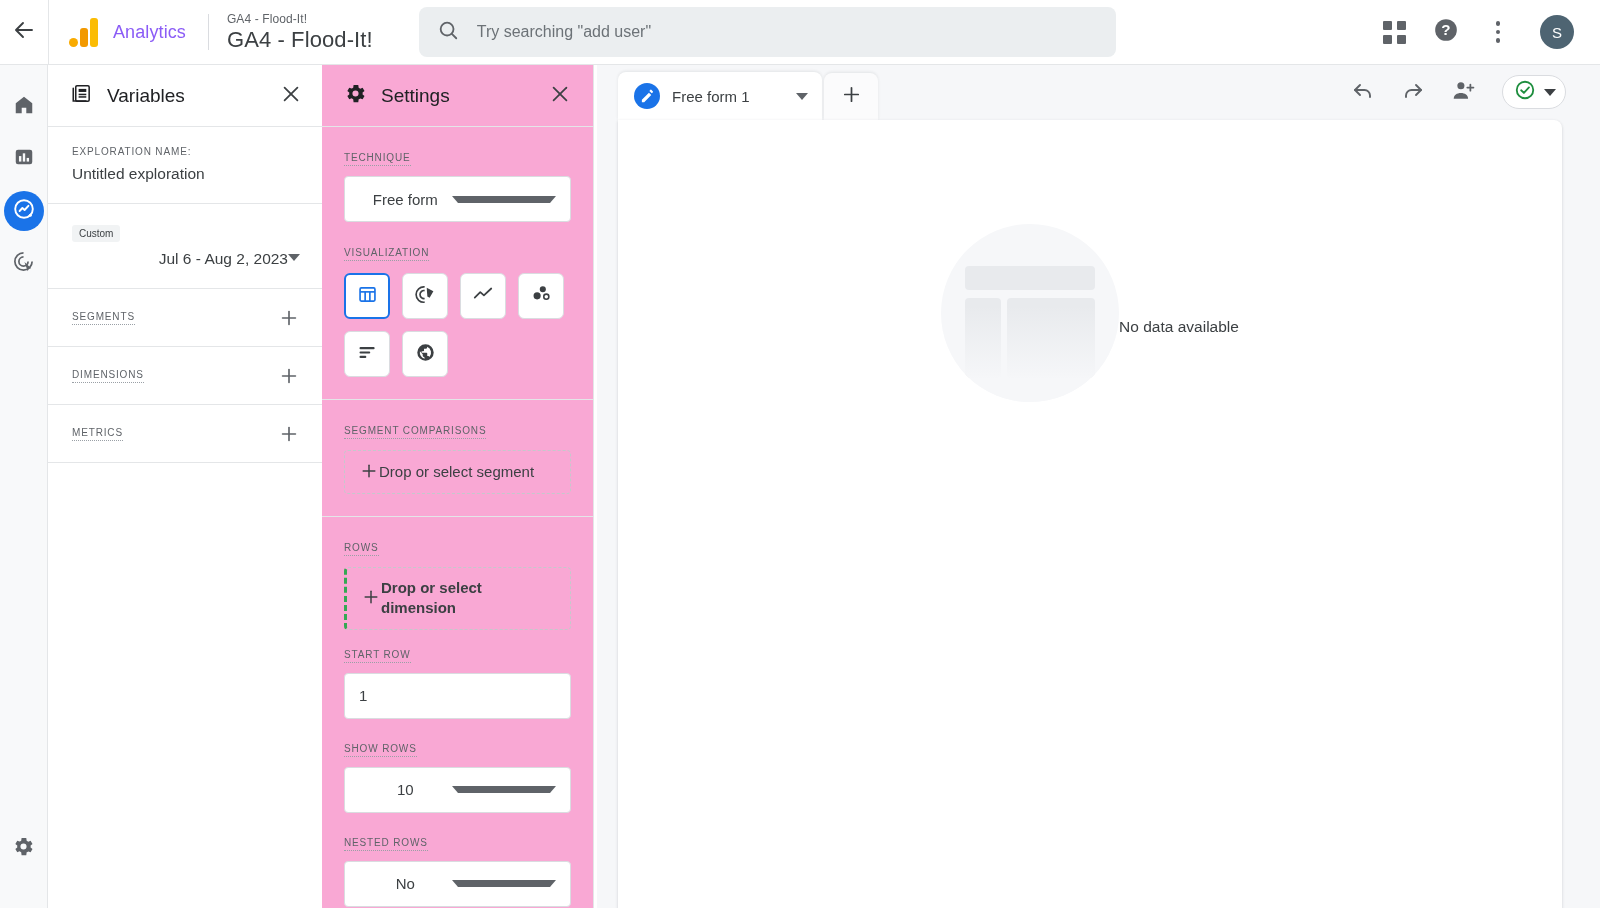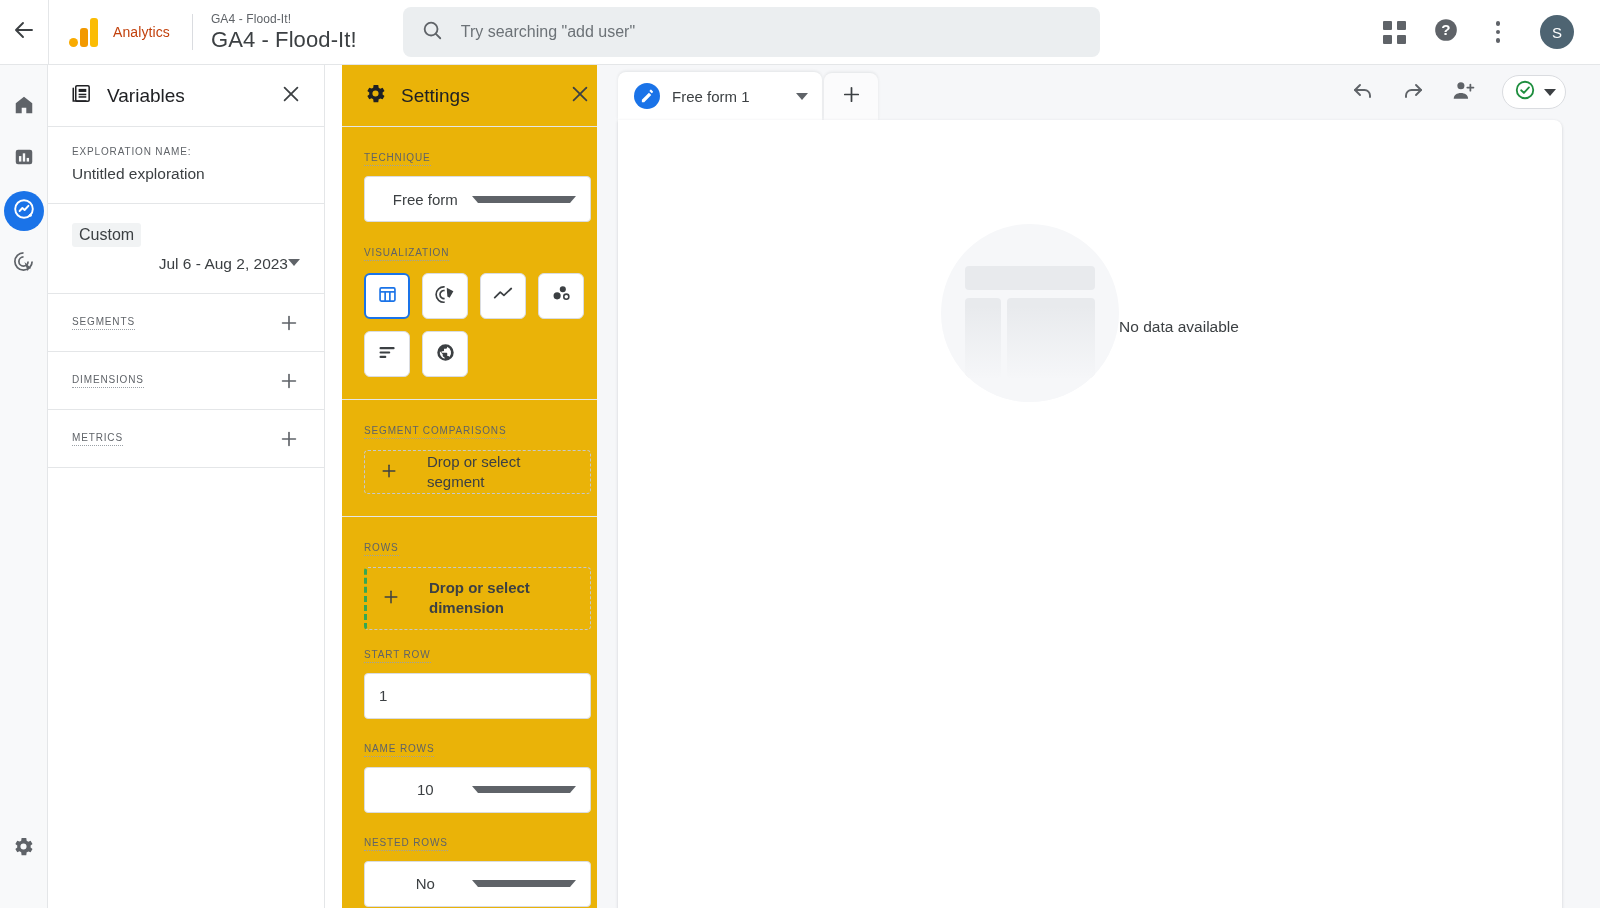--- a/index.html
+++ b/index.html
@@ -22,21 +22,21 @@
     width: 48px; height: 65px; display: flex; align-items: center;
     justify-content: center; cursor: pointer; color: #3c4043;
   }
   .topbar-divider { width: 1px; height: 65px; background: #e4e6e8; }
   .brand { display: flex; align-items: center; padding-left: 20px; gap: 14px; }
   .ga-logo { width: 30px; height: 30px; position: relative; }
   .ga-bar { position: absolute; bottom: 0; border-radius: 3px; }
   .ga-bar.b1 { left: 0; width: 9px; height: 9px; border-radius: 50%; background: #f9ab00; }
   .ga-bar.b2 { left: 11px; width: 8px; height: 19px; background: #f29900; }
   .ga-bar.b3 { left: 21px; width: 8px; height: 29px; background: #fbbc04; }
-  .brand-name { font-size: 14px; color: #c2410c; letter-spacing: 0.1px; }
+  .brand-name { font-size: 18px; color: #8b5cf6; letter-spacing: 0.1px; }
   .brand-sep { width: 1px; height: 36px; background: #dadce0; margin: 0 18px 0 22px; }
   .prop { line-height: 1.05; }
   .prop-small { font-size: 12px; color: #5f6368; letter-spacing: 0.1px; }
   .prop-big { font-size: 22px; color: #3c4043; margin-top: 2px; letter-spacing: 0.1px; }
 
   .search-wrap {
     margin-left: 46px; width: 697px; height: 50px; background: #ebeef0;
     border-radius: 8px; display: flex; align-items: center; padding: 0 18px; gap: 18px;
     cursor: text;
   }
@@ -88,54 +88,54 @@
   .panel-close { cursor: pointer; color: #3c4043; display: flex; }
 
   .vsection { padding: 19px 24px 20px 24px; border-bottom: 1px solid #e4e6e8; }
   .vlabel {
     font-size: 10px; color: #5f6368; letter-spacing: 0.85px;
   }
   .vlabel-dotted { border-bottom: 1px dotted #9aa0a6; padding-bottom: 2px; display: inline-block; }
   .vvalue { font-size: 15.5px; color: #3c4043; margin-top: 8px; }
   .chip {
     display: inline-block; background: #f1f3f4; color: #3c4043;
-    font-size: 16px; padding: 3px 7px; border-radius: 3px;
+    font-size: 10px; padding: 3px 7px; border-radius: 3px;
   }
   .date-row { display: flex; align-items: flex-end; justify-content: flex-end; }
   .caret { width: 0; height: 0; border-left: 6px solid transparent; border-right: 6px solid transparent;
            border-top: 7px solid #5f6368; margin-bottom: 7px; }
   .vrow {
     height: 58px; display: flex; align-items: center; justify-content: space-between;
     padding: 0 24px; border-bottom: 1px solid #e4e6e8; cursor: pointer;
   }
   .plus-icon { color: #5f6368; display: flex; cursor: pointer; }
 
   
   .panel-settings {
-    position: absolute; top: 65px; left: 342px; width: 272px; height: 843px;
-    background: #eab308; border-right: 1px solid #e4e6e8; overflow: hidden;
+    position: absolute; top: 65px; left: 322px; width: 272px; height: 843px;
+    background: #f9a8d4; border-right: 1px solid #e4e6e8; overflow: hidden;
   }
   .sblock { padding: 20px 22px 22px 22px; border-bottom: 1px solid #e4e6e8; }
   .sblock.nb { border-bottom: none; }
   .select {
     margin-top: 10px; height: 46px; border: 1px solid #dadce0; border-radius: 4px;
     display: flex; align-items: center; padding: 0 14px; cursor: pointer;
     font-size: 15px; color: #3c4043; background: #fff; text-align: center;
   }
   .select span { flex: 1; }
   .viz-grid { display: grid; grid-template-columns: repeat(4, 46px); gap: 12px; margin-top: 12px; }
   .viz-btn {
     width: 46px; height: 46px; border: 1px solid #dadce0; border-radius: 6px;
     display: flex; align-items: center; justify-content: center; cursor: pointer;
     color: #3c4043; background: #fff;
   }
   .viz-btn.selected { border: 2px solid #1a73e8; color: #1a73e8; }
   .dropzone {
     margin-top: 11px; border: 1px dashed #c5c8cc; border-radius: 4px; min-height: 44px;
-    display: flex; align-items: center; padding: 0 14px; gap: 28px; cursor: pointer;
+    display: flex; align-items: center; padding: 0 14px; gap: 0; cursor: pointer;
     font-size: 15px; color: #3c4043;
   }
   .dropzone.rows {
     min-height: 62px; border-left: 3px dashed #34a853; padding: 10px 14px; font-weight: bold;
   }
   .dz-text { line-height: 1.35; }
   .input-box {
     margin-top: 10px; height: 46px; border: 1px solid #dadce0; border-radius: 4px;
     display: flex; align-items: center; padding: 0 14px; font-size: 15px; color: #3c4043;
     background: #fff;
@@ -490,21 +490,21 @@
       </div>
 
       <div style="margin-top:14px">
         <div class="vlabel vlabel-dotted">START ROW</div>
         <div class="input-box">
           <input type="text" value="1" style="">
         </div>
       </div>
 
       <div style="margin-top:19px">
-        <div class="vlabel vlabel-dotted">NAME ROWS</div>
+        <div class="vlabel vlabel-dotted">SHOW ROWS</div>
         <div class="select">
           <span>10</span>
           <span class="caret" style="margin-bottom:0"></span>
         </div>
       </div>
 
       <div style="margin-top:19px">
         <div class="vlabel vlabel-dotted">NESTED ROWS</div>
         <div class="select">
           <span>No</span>

